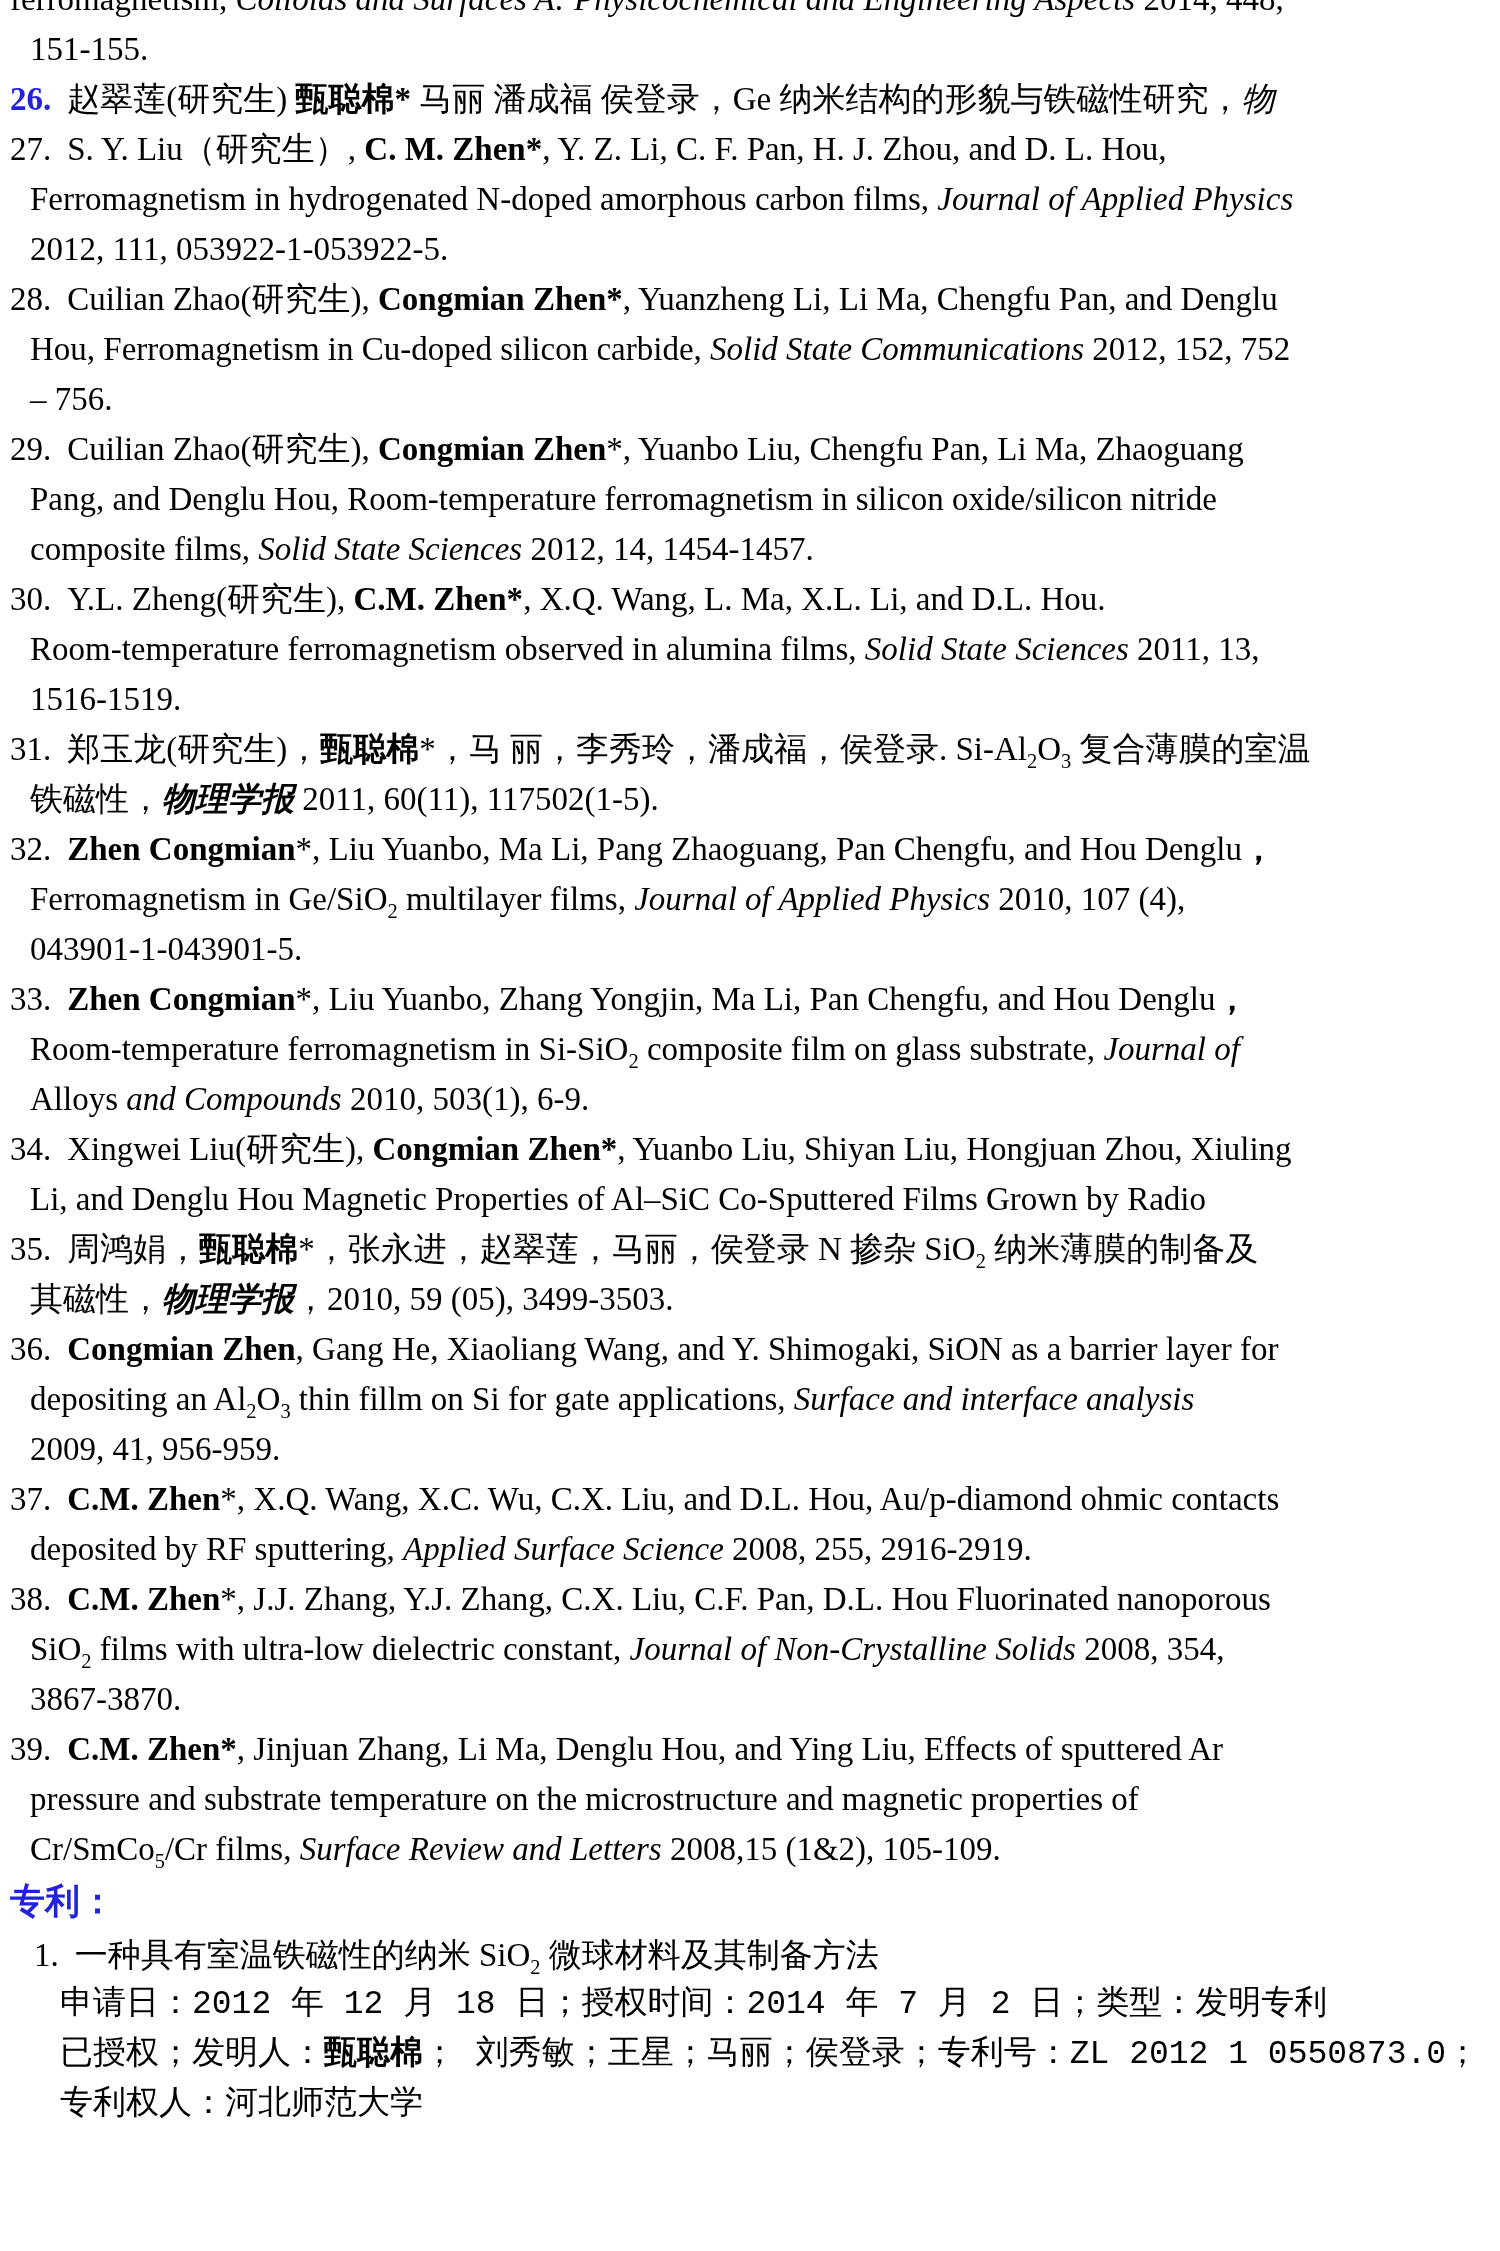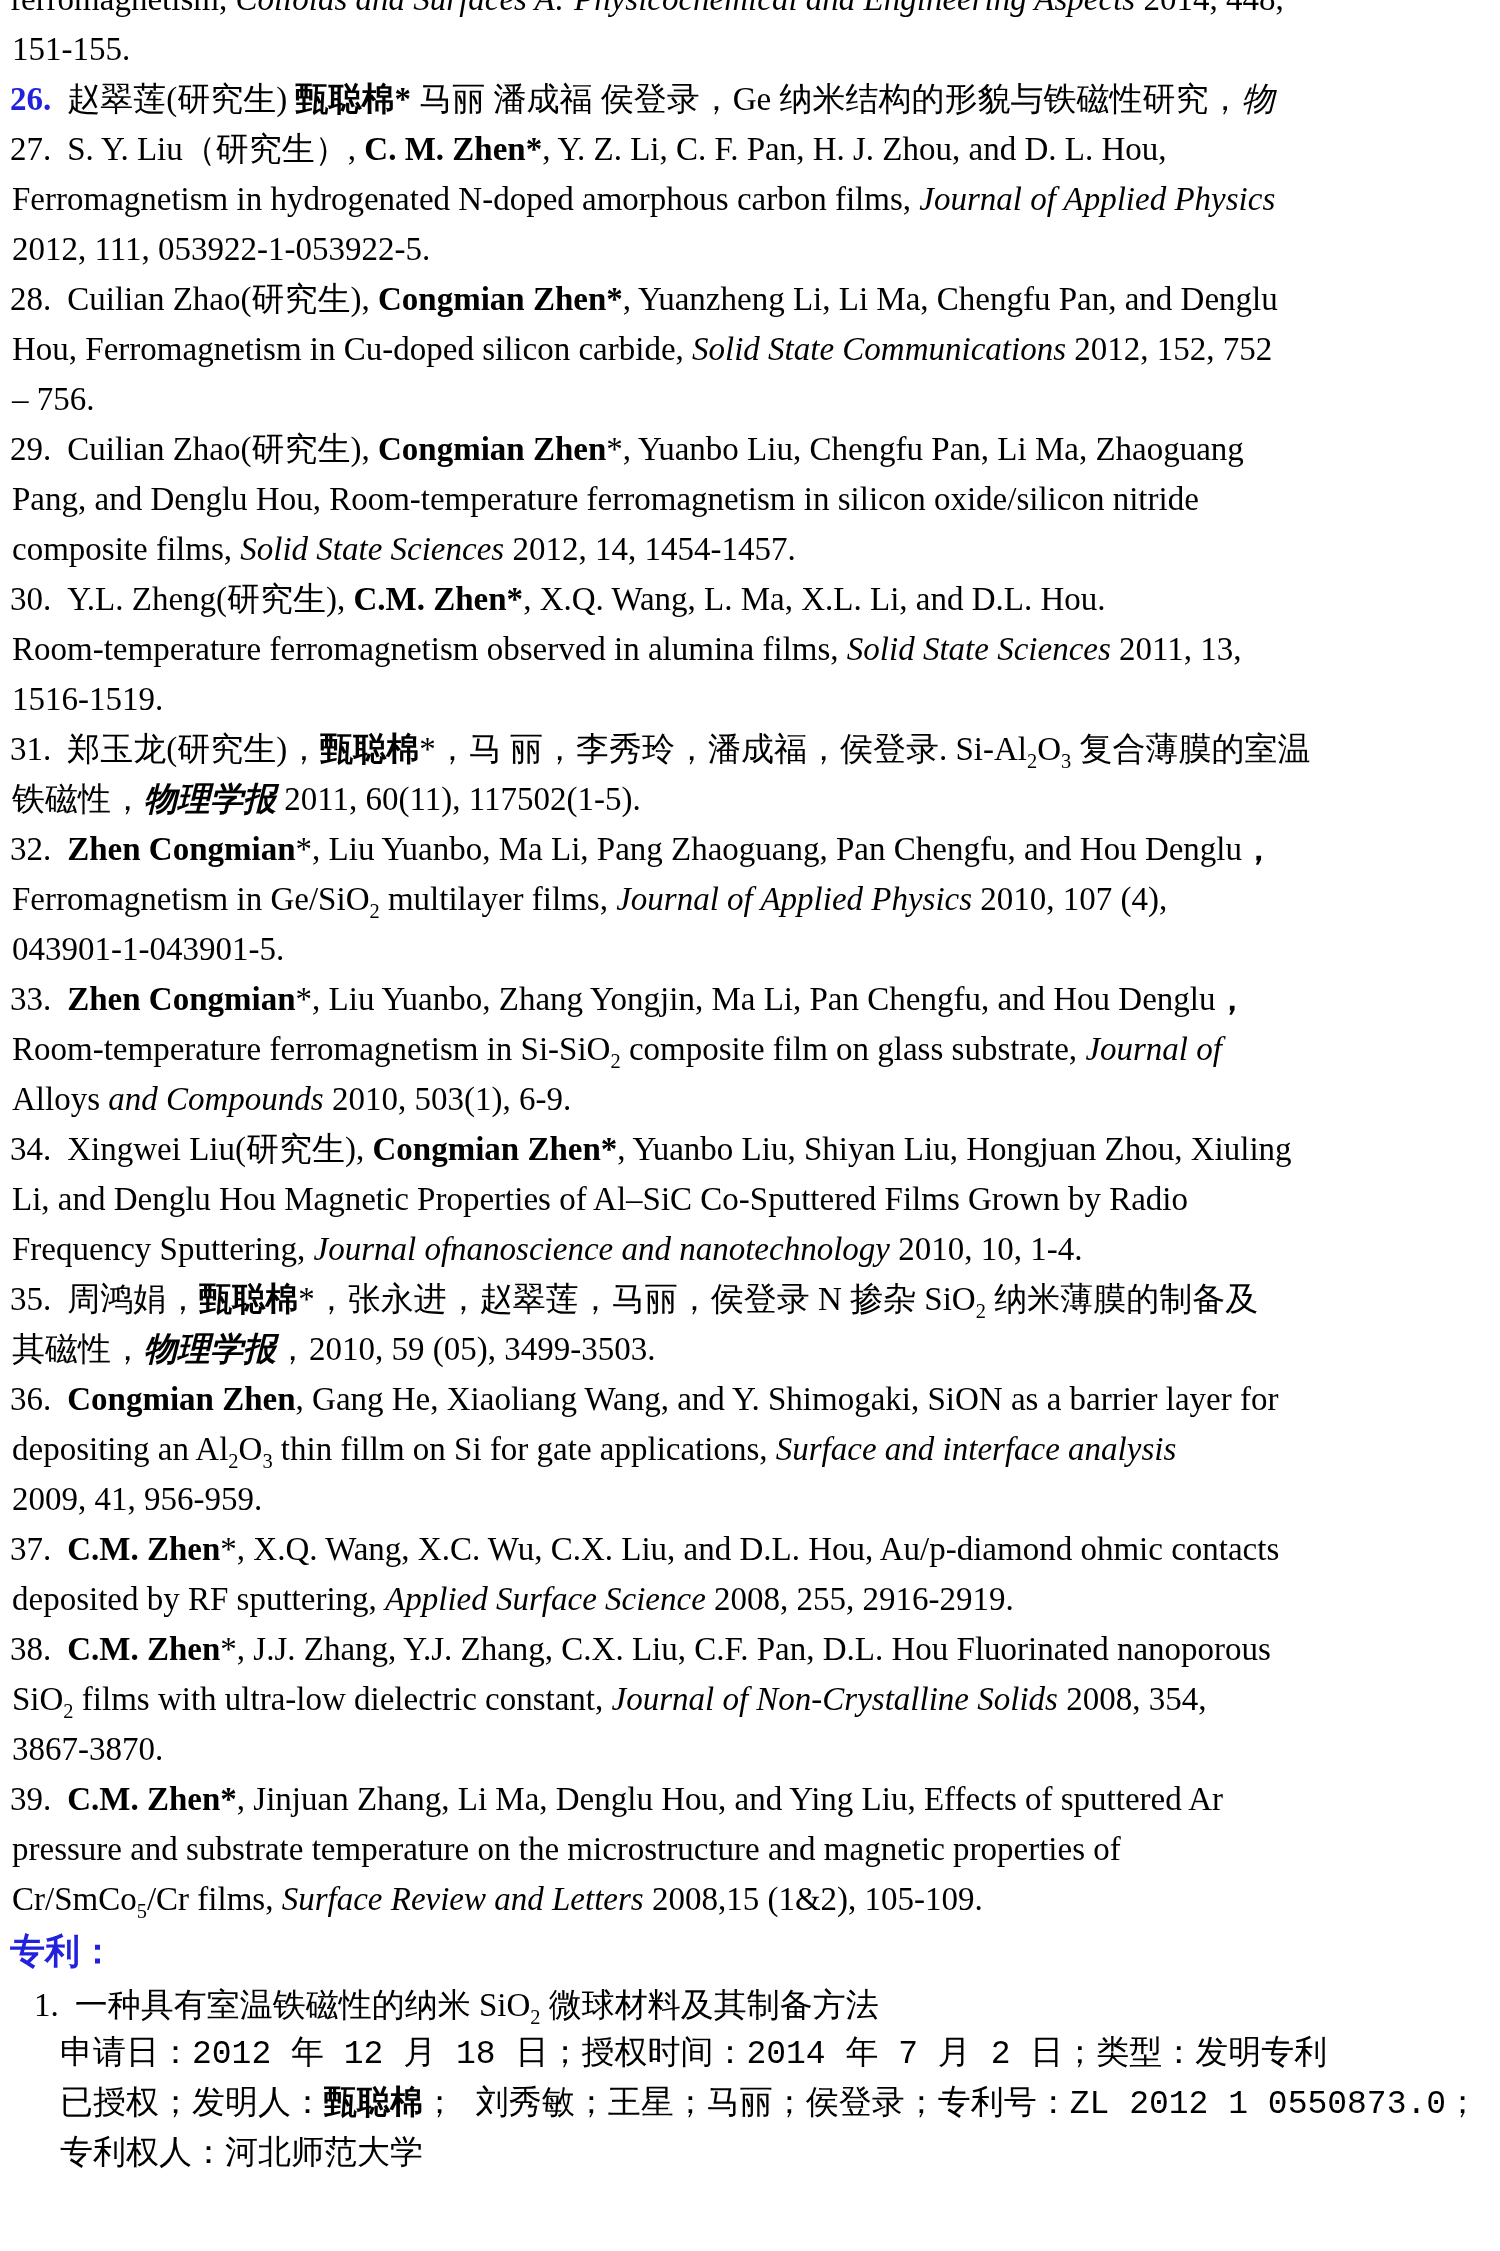--- a/index.html
+++ b/index.html
@@ -9,21 +9,21 @@
     margin:0 auto;
     background:#ffffff;
     overflow:hidden;
     font-family:"Liberation Serif","DejaVu Serif",serif;
     font-size:33px;
     color:#000000;
   }
   .content{position:absolute;top:-26px;left:0;width:1500px;}
   .line{height:50px;line-height:50px;white-space:nowrap;}
   .ref .l0{padding-left:10px;}
-  .ref .lc{margin-left:12px;}
+  .ref .lc{padding-left:30px;}
   .clip{overflow:hidden;width:1494px;}
   .num{display:inline-block;margin-right:16px;}
   .num.accent{color:var(--accent,#2222dd);font-weight:bold;}
   .b{font-weight:bold;}
   .i{font-style:italic;}
   .sub{vertical-align:sub;font-size:0.62em;line-height:0;}
   .section-title{
     height:56px;line-height:56px;
     padding-left:10px;
     color:var(--accent,#2222dd);
@@ -77,21 +77,20 @@
           <div class="line lc"><span class="">043901-1-043901-5.</span></div>
         </div>
         <div class="ref">
           <div class="line l0"><span class="num">33.</span><span class="b ">Zhen Congmian</span><span class="">*, Liu Yuanbo, Zhang Yongjin, Ma Li, Pan Chengfu, and Hou Denglu</span><span class="b ">，</span></div>
           <div class="line lc"><span class="">Room-temperature ferromagnetism in Si-SiO</span><span class="sub">2</span><span class=""> composite film on glass substrate, </span><span class="i ">Journal of</span></div>
           <div class="line lc"><span class="">Alloys </span><span class="i ">and Compounds</span><span class=""> 2010, 503(1), 6-9.</span></div>
         </div>
         <div class="ref">
           <div class="line l0"><span class="num">34.</span><span class="">Xingwei Liu(研究生), </span><span class="b ">Congmian Zhen*</span><span class="">, Yuanbo Liu, Shiyan Liu, Hongjuan Zhou, Xiuling</span></div>
           <div class="line lc"><span class="">Li, and Denglu Hou Magnetic Properties of Al–SiC Co-Sputtered Films Grown by Radio</span></div>
-          <div class="line lc"><span class="">Frequency Sputtering, </span><span class="i ">Journal ofnanoscience and nanotechnology</span><span class=""> 2010, 10, 1-4.</span></div>
         </div>
         <div class="ref">
           <div class="line l0"><span class="num">35.</span><span class="">周鸿娟，</span><span class="b ">甄聪棉</span><span class="">*，张永进，赵翠莲，马丽，侯登录 N 掺杂 SiO</span><span class="sub">2</span><span class=""> 纳米薄膜的制备及</span></div>
           <div class="line lc"><span class="">其磁性，</span><span class="b i ">物理学报</span><span class="">，2010, 59 (05), 3499-3503.</span></div>
         </div>
         <div class="ref">
           <div class="line l0"><span class="num">36.</span><span class="b ">Congmian Zhen</span><span class="">, Gang He, Xiaoliang Wang, and Y. Shimogaki, SiON as a barrier layer for</span></div>
           <div class="line lc"><span class="">depositing an Al</span><span class="sub">2</span><span class="">O</span><span class="sub">3</span><span class=""> thin fillm on Si for gate applications, </span><span class="i ">Surface and interface analysis</span></div>
           <div class="line lc"><span class=""> 2009, 41, 956-959.</span></div>
         </div>

